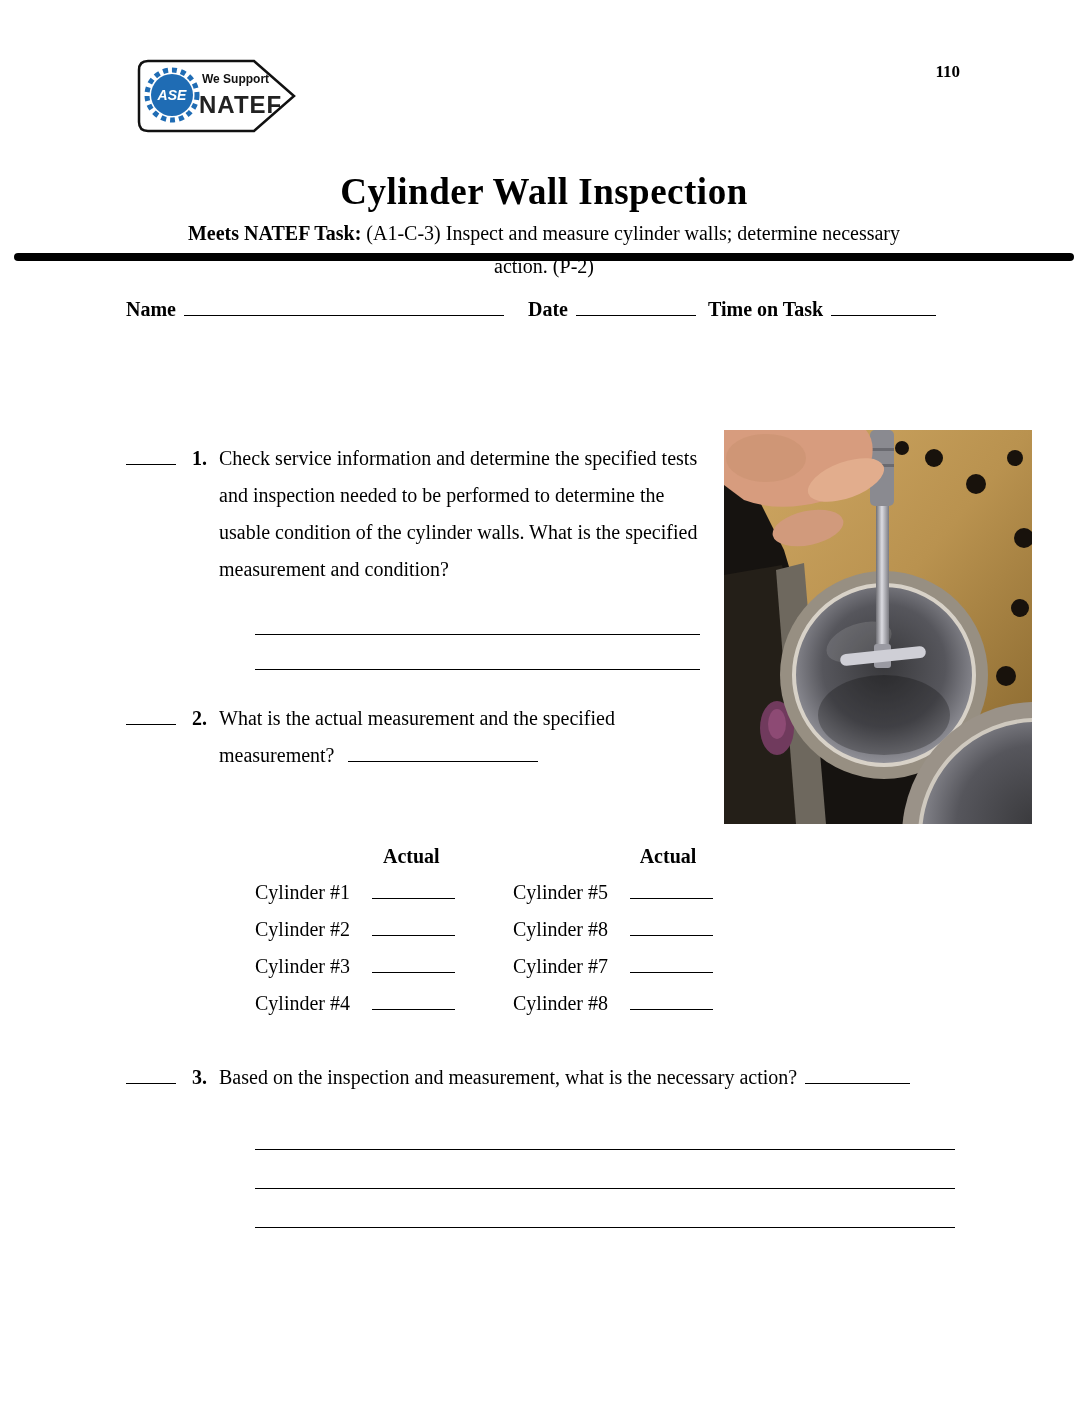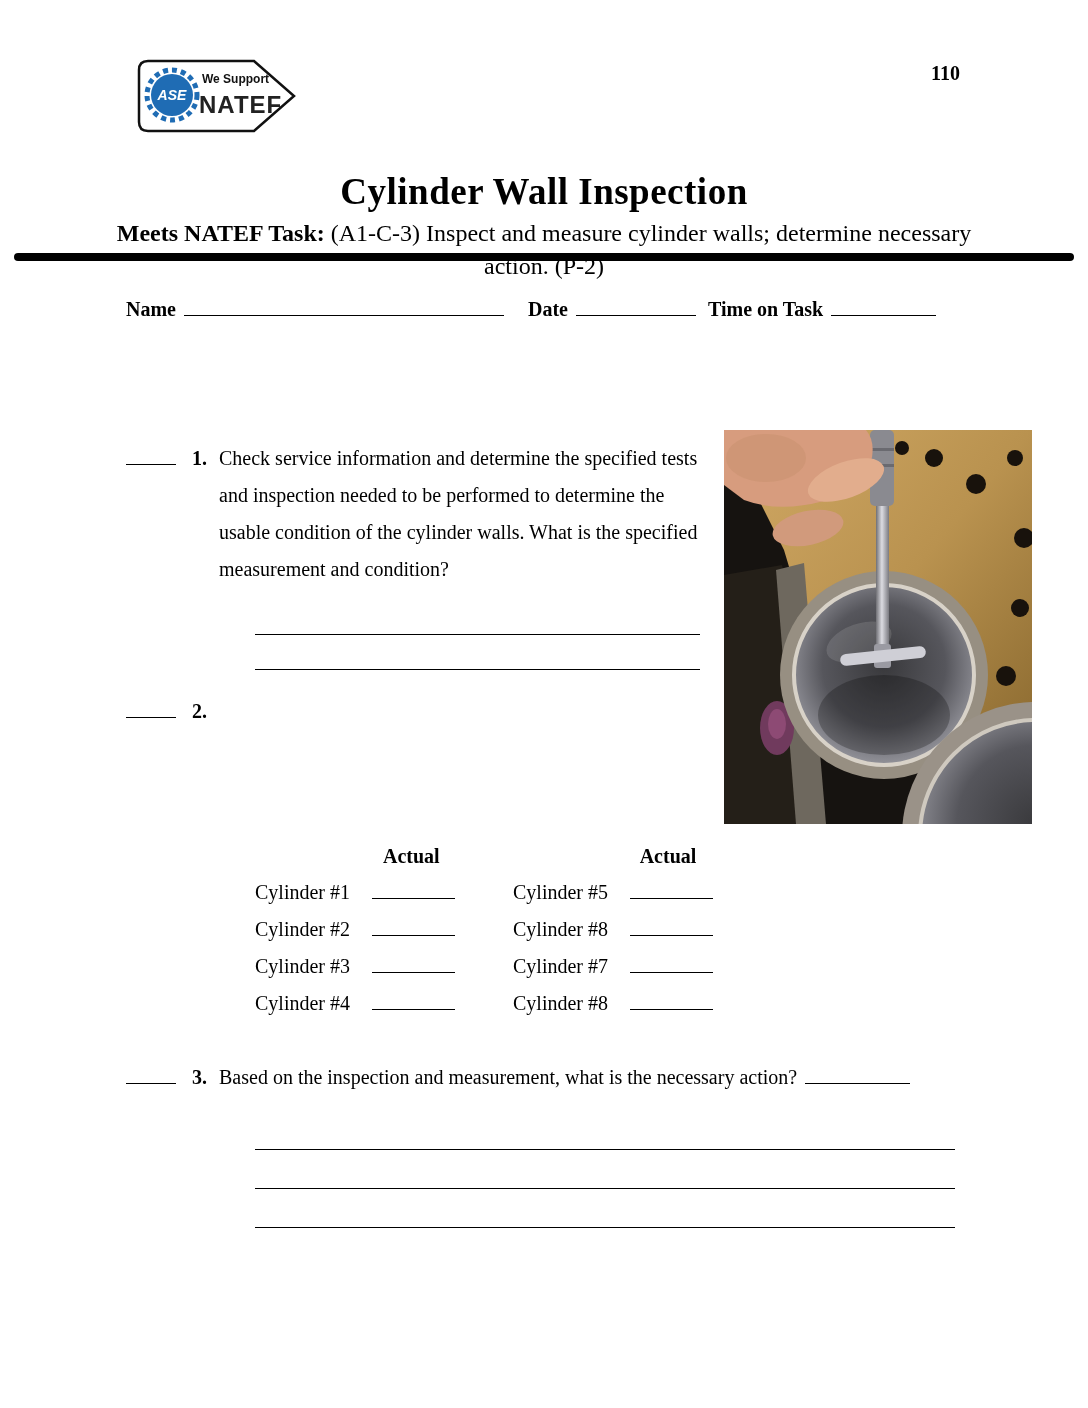--- a/index.html
+++ b/index.html
@@ -5,27 +5,27 @@
   * { margin:0; padding:0; box-sizing:border-box; }
   html,body { background:#ffffff; }
   .page {
     position:relative; width:1088px; height:1408px; margin:0 auto;
     background:#ffffff; color:#000;
     font-family:"Liberation Serif", serif; font-size:20px;
     overflow:hidden;
   }
   .bold { font-weight:bold; }
   
-  .page-number { position:absolute; top:62px; right:128px; font-weight:bold; font-size:20px; }
+  .page-number { position:absolute; top:62px; right:128px; font-weight:bold; font-size:17px; }
   
   .logo { position:absolute; top:56px; left:132px; width:168px; height:80px; }
   
   .title-block { position:absolute; top:146px; left:0; width:100%; text-align:center;margin-top:24px; }
   .title-block h1 { font-size:37px; font-weight:bold; letter-spacing:.5px; }
-  .task-line { margin-top:7px; font-size:24px; line-height:26px; }
+  .task-line { margin-top:7px; font-size:20px; line-height:26px; }
   
   .rule { position:absolute; top:253px; left:14px; right:14px; height:8px; background:#000; border-radius:4px; }
   
   .form-row { position:absolute; left:126px; right:110px; display:flex; align-items:baseline; white-space:nowrap; }
   .row1 { top:298px; }
   .row2 { top:344px; }
   .label { font-weight:bold; margin-right:8px; }
   .blank { display:inline-block; border-bottom:1.8px solid #000; height:2px; }
   .w320 { width:320px; } .w120 { width:120px; } .w105 { width:105px; }
   .w170 { width:170px; } .w160 { width:160px; } .w190 { width:190px; }
@@ -173,20 +173,25 @@
       <ellipse cx="122" cy="50" rx="40" ry="18" fill="#e2ad8d" transform="rotate(-20 122 50)"></ellipse>
       <ellipse cx="84" cy="98" rx="36" ry="17" fill="#d19a7c" transform="rotate(-12 84 98)"></ellipse>
       <ellipse cx="42" cy="28" rx="40" ry="24" fill="#c8916f" opacity="0.55"></ellipse>
     </svg>
   </div>
 
   <div class="question q2">
     <div class="q-row">
       <span class="blank lead-blank"></span>
       <span class="q-num">2.</span>
+      <div class="q-text">
+        <span>What is the actual measurement and the specified</span><br>
+        <span>measurement?</span>
+        <span class="blank w190 ml8"></span>
+      </div>
     </div>
   </div>
 
   <div class="cyl-table">
     <div class="cyl-head-row">
       <span class="cyl-head-left">Actual</span>
       <span class="cyl-head-right">Actual</span>
     </div>
     <div class="cyl-row">
       <span class="cyl-label">Cylinder #1</span>

